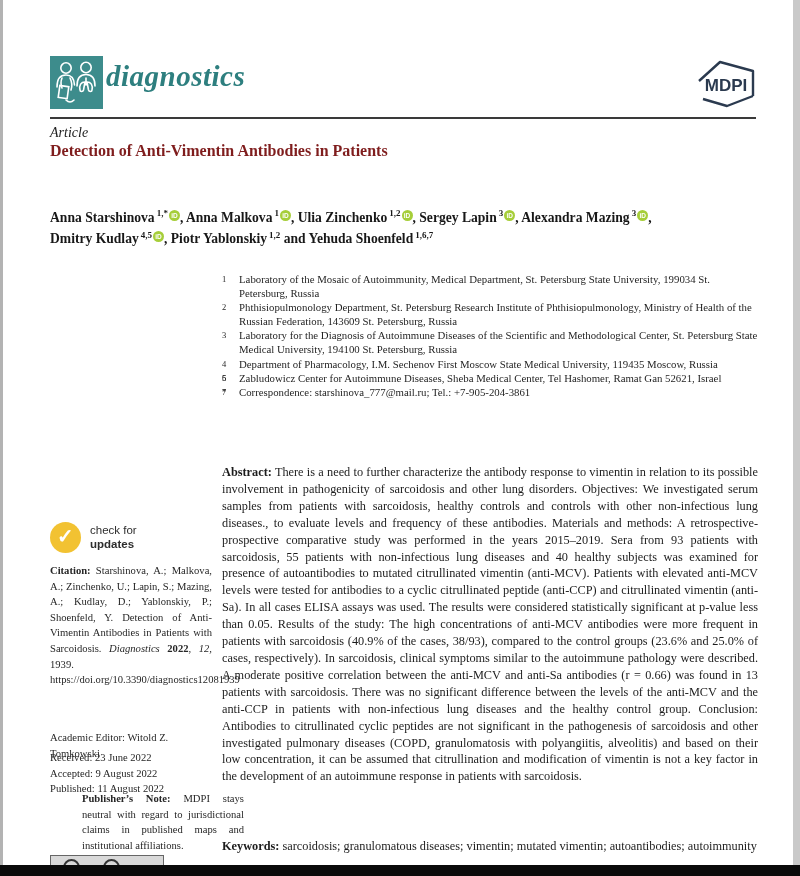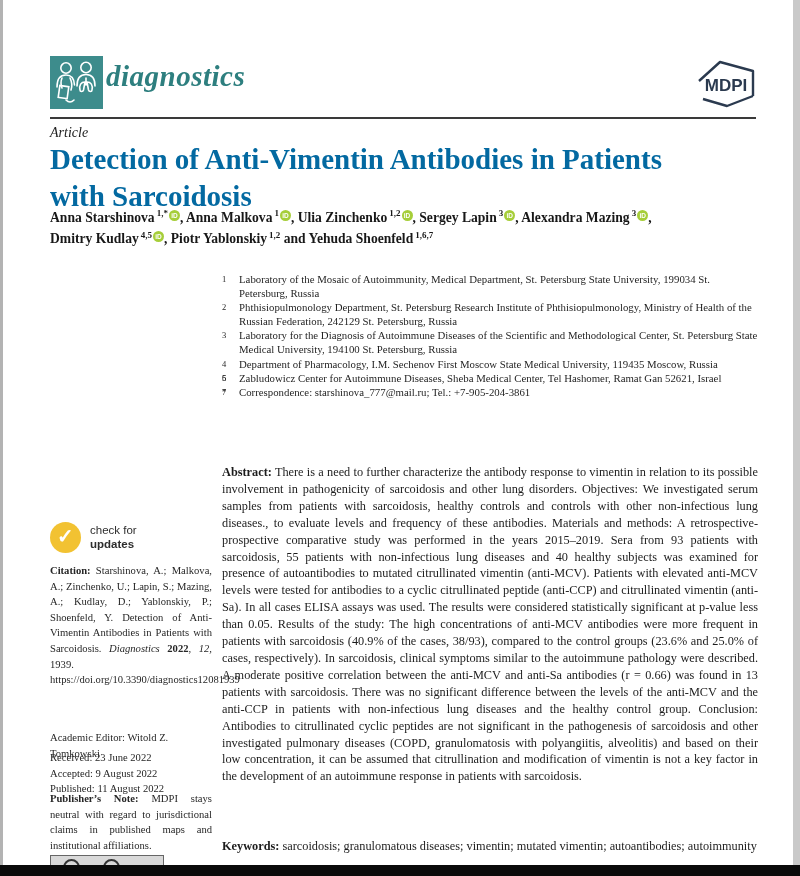--- a/index.html
+++ b/index.html
@@ -11,22 +11,22 @@
 
   
   .logo-box{position:absolute;left:50px;top:56px;width:53px;height:53px;background:#3d8c8c;}
   .journal-name{position:absolute;left:106px;top:60px;font-size:29px;font-style:italic;font-weight:bold;
                 color:#2e7f7f;letter-spacing:.5px;}
   .mdpi-logo{position:absolute;left:694px;top:58px;width:64px;height:52px;}
   .header-rule{position:absolute;left:50px;top:117px;width:706px;height:2px;background:#3a3a3a;}
 
   
   .article-label{position:absolute;left:50px;top:125px;font-size:14px;font-style:italic;color:#222;text-align:center;}
-  .paper-title{position:absolute;left:50px;top:141px;width:710px;font-size:29px;font-weight:bold;
-               line-height:1.28;color:#0369a1;}
+  .paper-title{position:absolute;left:50px;top:141px;width:710px;font-size:16px;font-weight:bold;
+               line-height:1.28;color:#7f1d1d;}
   .authors{position:absolute;left:50px;top:207px;width:712px;font-size:13.6px;font-weight:bold;
            line-height:1.55;color:#181818;}
   .authors sup{font-size:9px;font-weight:bold;margin-left:2px;}
   .orcid{display:inline-block;width:11px;height:11px;border-radius:50%;background:#a6ce39;color:#fff;
          font-family:"Liberation Sans", sans-serif;font-size:6.5px;font-weight:bold;text-align:center;
          line-height:11px;vertical-align:4px;margin-left:1px;}
 
   
   .affiliations{position:absolute;left:222px;top:272px;width:536px;font-size:10.8px;line-height:14.1px;
                 color:#1f1f1f;}
@@ -44,21 +44,21 @@
                 color:#ffffff;font-family:"Liberation Sans", sans-serif;font-size:20px;font-weight:bold;
                 text-align:center;line-height:29px;}
   .badge-text{position:absolute;left:40px;top:1px;font-family:"Liberation Sans", sans-serif;
               font-size:11.5px;color:#2e2e2e;line-height:14px;}
   .badge-text .l2{font-weight:bold;}
   .sidebar-block{position:absolute;left:50px;width:162px;font-size:10.6px;line-height:15.6px;color:#262626;
                  text-align:justify;}
   .sb-citation{top:563px;}
   .sb-editor{top:694px;text-align:left;margin-top:36px;}
   .sb-dates{top:739px;text-align:left;margin-top:11px;}
-  .sb-note{top:791px;}
+  .sb-note{top:791px;margin-left:32px;}
   .it{font-style:italic;} .bd{font-weight:bold;}
   .doi-link{color:#262626;text-decoration:none;}
 
   
   .cc-box{position:absolute;left:50px;top:855px;width:112px;height:20px;background:#d9d9d9;
           border:1px solid #666;z-index:1;}
   .cc-circle{position:absolute;top:3px;width:13px;height:13px;border:2px solid #333;border-radius:50%;}
   .cc-circle.c1{left:12px;} .cc-circle.c2{left:52px;}
 </style>
 </head>
@@ -90,31 +90,30 @@
       <polyline points="9,41 33,48 59,38"></polyline>
     </g>
     <text x="32" y="33" text-anchor="middle" font-family="Liberation Sans, sans-serif" font-size="17" font-weight="bold" fill="#2b3a4f">MDPI</text>
   </svg>
 </div>
 <div class="header-rule"></div>
 
 <div class="article-label">Article</div>
 <h1 class="paper-title" style="margin:0;">
   <span>Detection of Anti-Vimentin Antibodies in Patients</span><br>
-  <span>with Sarcoidosis</span>
 </h1>
 
 <div class="authors">
   <span><span>Anna Starshinova</span><sup>1,*</sup><span class="orcid">iD</span><span>, </span></span><span><span>Anna Malkova</span><sup>1</sup><span class="orcid">iD</span><span>, </span></span><span><span>Ulia Zinchenko</span><sup>1,2</sup><span class="orcid">iD</span><span>, </span></span><span><span>Sergey Lapin</span><sup>3</sup><span class="orcid">iD</span><span>, </span></span><span><span>Alexandra Mazing</span><sup>3</sup><span class="orcid">iD</span><span>,</span></span><br>
   <span><span>Dmitry Kudlay</span><sup>4,5</sup><span class="orcid">iD</span><span>, </span></span><span><span>Piotr Yablonskiy</span><sup>1,2</sup><span> and </span></span><span><span>Yehuda Shoenfeld</span><sup>1,6,7</sup><span></span></span>
 </div>
 
 <div class="affiliations">
   <p class="affil-item"><span class="marker">1</span><span>Laboratory of the Mosaic of Autoimmunity, Medical Department, St. Petersburg State University, 199034 St. Petersburg, Russia</span></p>
-  <p class="affil-item"><span class="marker">2</span><span>Phthisiopulmonology Department, St. Petersburg Research Institute of Phthisiopulmonology, Ministry of Health of the Russian Federation, 242129 St. Petersburg, Russia</span></p>
+  <p class="affil-item"><span class="marker">2</span><span>Phthisiopulmonology Department, St. Petersburg Research Institute of Phthisiopulmonology, Ministry of Health of the Russian Federation, 143609 St. Petersburg, Russia</span></p>
   <p class="affil-item"><span class="marker">3</span><span>Laboratory for the Diagnosis of Autoimmune Diseases of the Scientific and Methodological Center, St. Petersburg State Medical University, 194100 St. Petersburg, Russia</span></p>
   <p class="affil-item"><span class="marker">4</span><span>Department of Pharmacology, I.M. Sechenov First Moscow State Medical University, 119435 Moscow, Russia</span></p>
   <p class="affil-item"><span class="marker">5</span></p>
   <p class="affil-item"><span class="marker">6</span><span>Zabludowicz Center for Autoimmune Diseases, Sheba Medical Center, Tel Hashomer, Ramat Gan 52621, Israel</span></p>
   <p class="affil-item"><span class="marker">7</span></p>
   <p class="affil-item"><span class="marker">*</span><span>Correspondence:</span> <span>starshinova_777@mail.ru</span><span>; Tel.: +7-905-204-3861</span></p>
 </div>
 
 <div class="abstract">
   <b>Abstract:</b>

